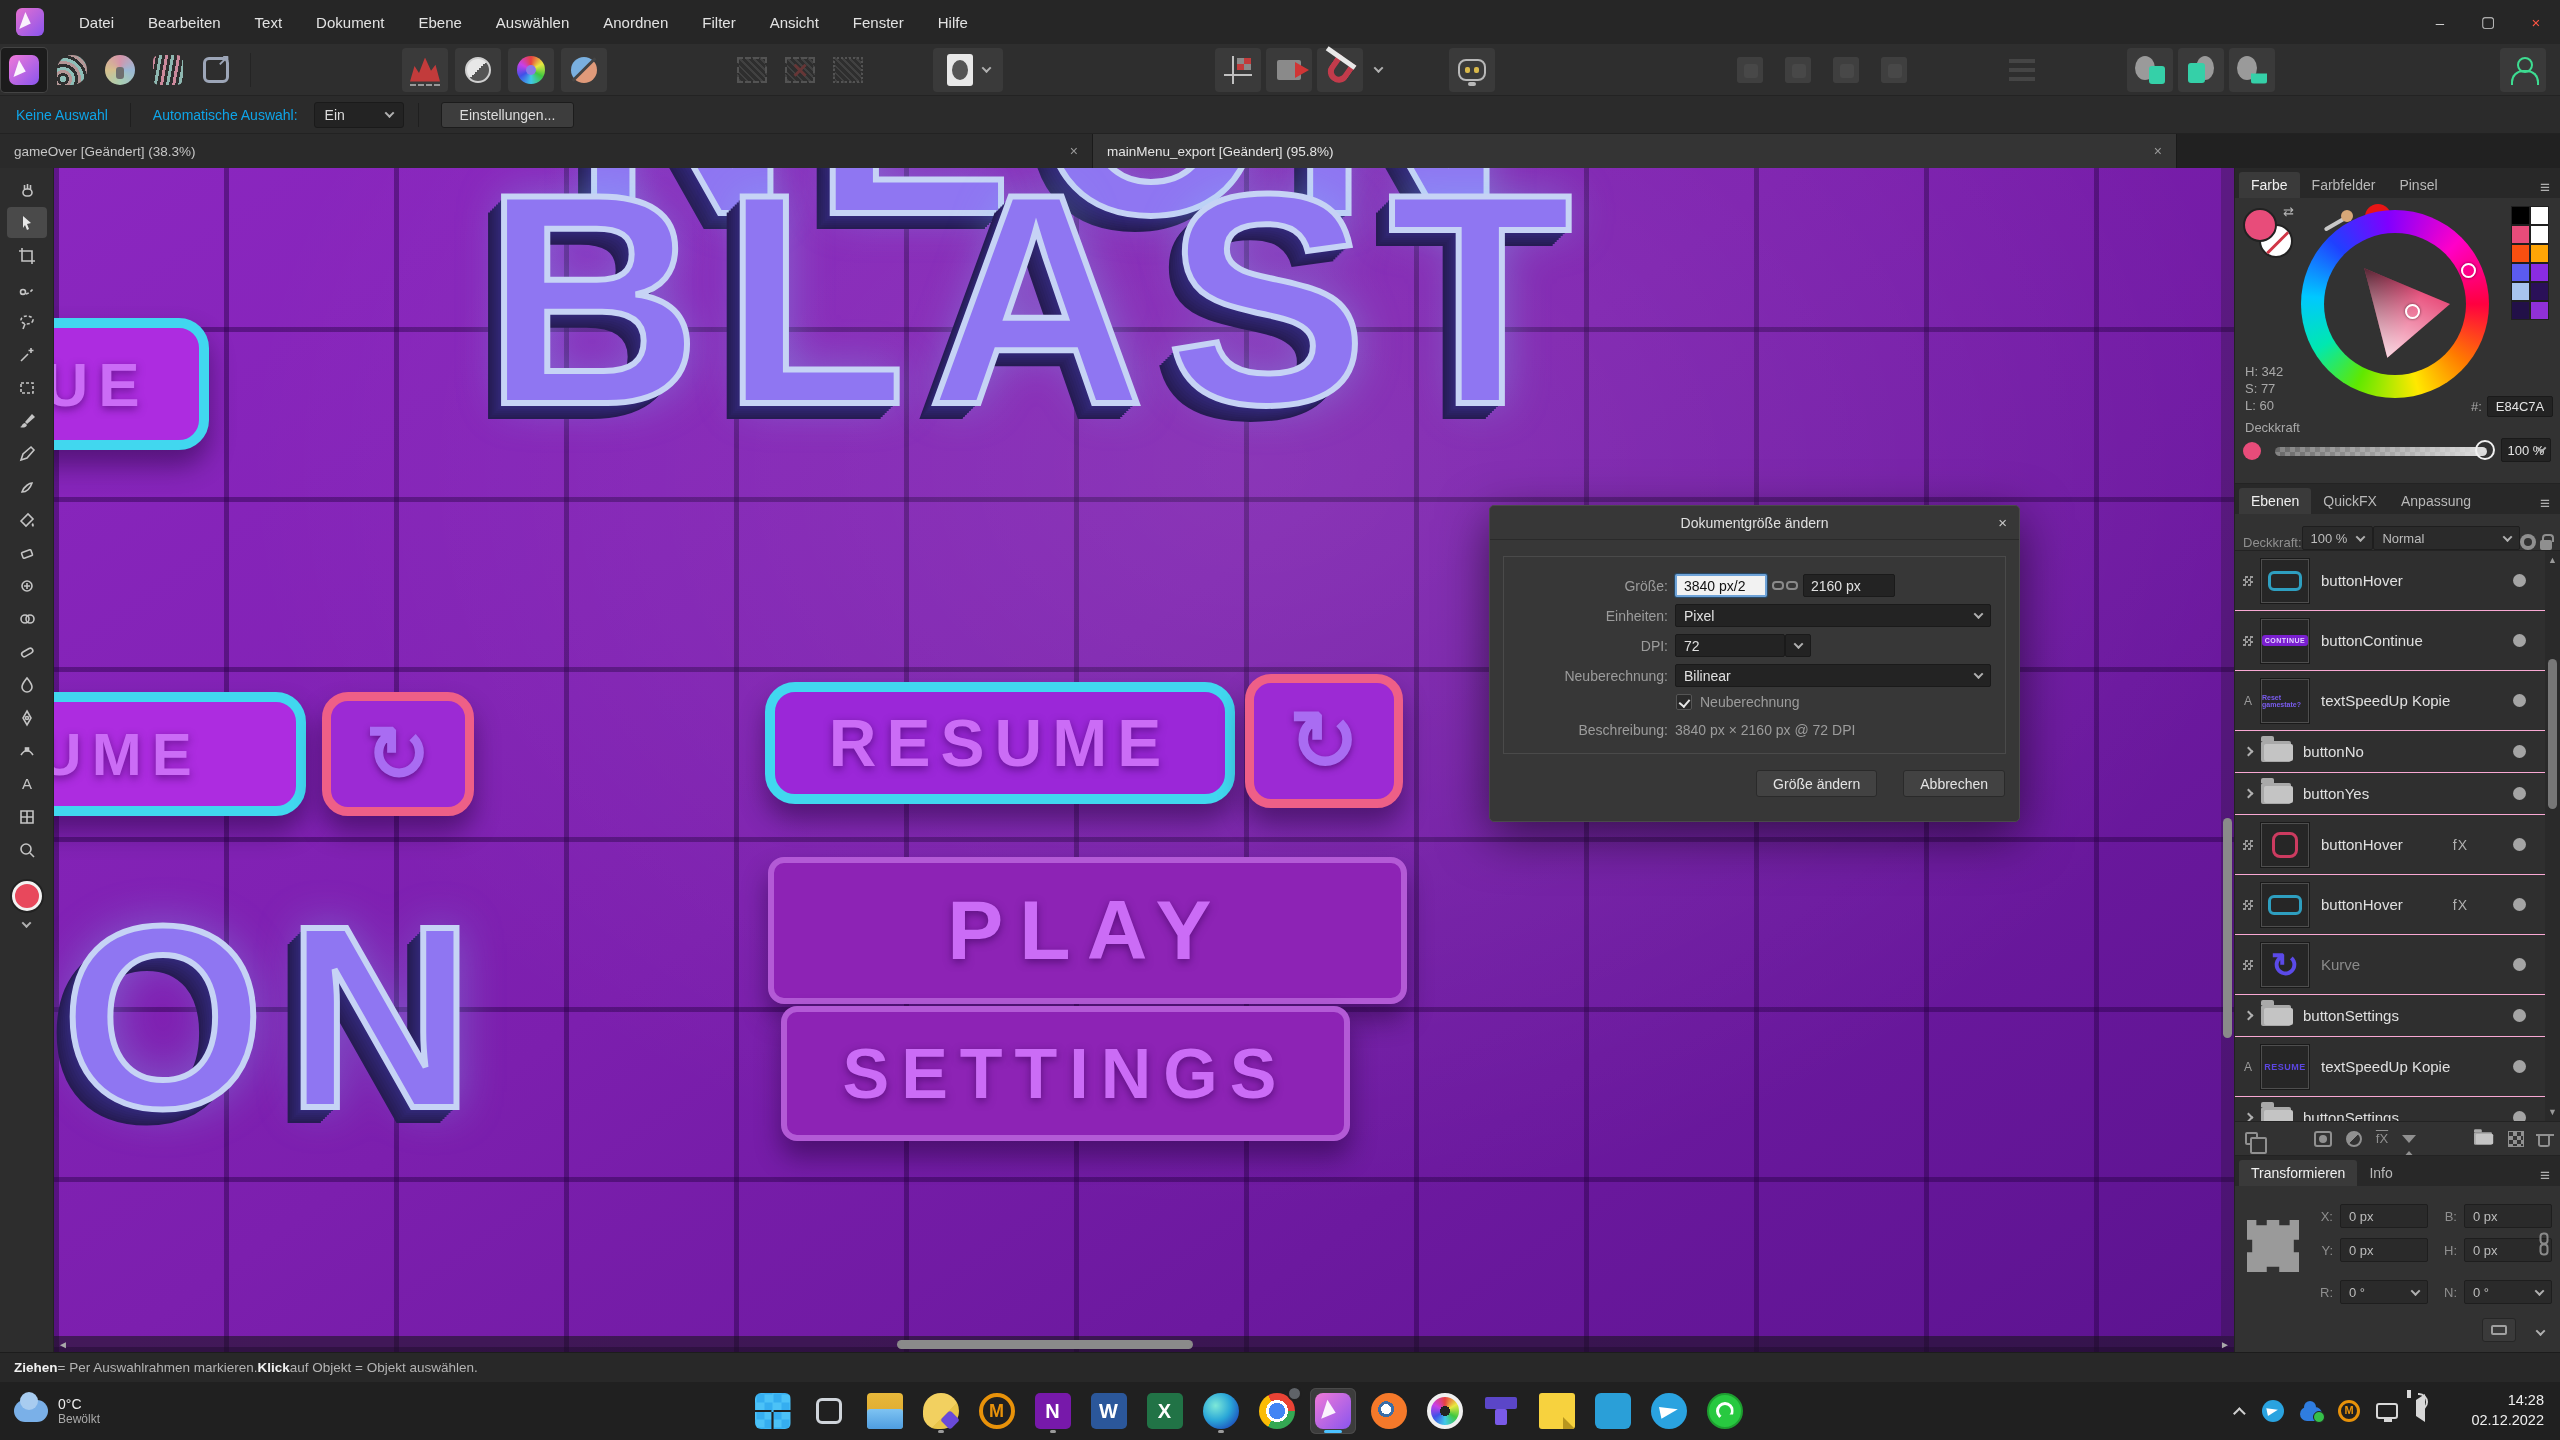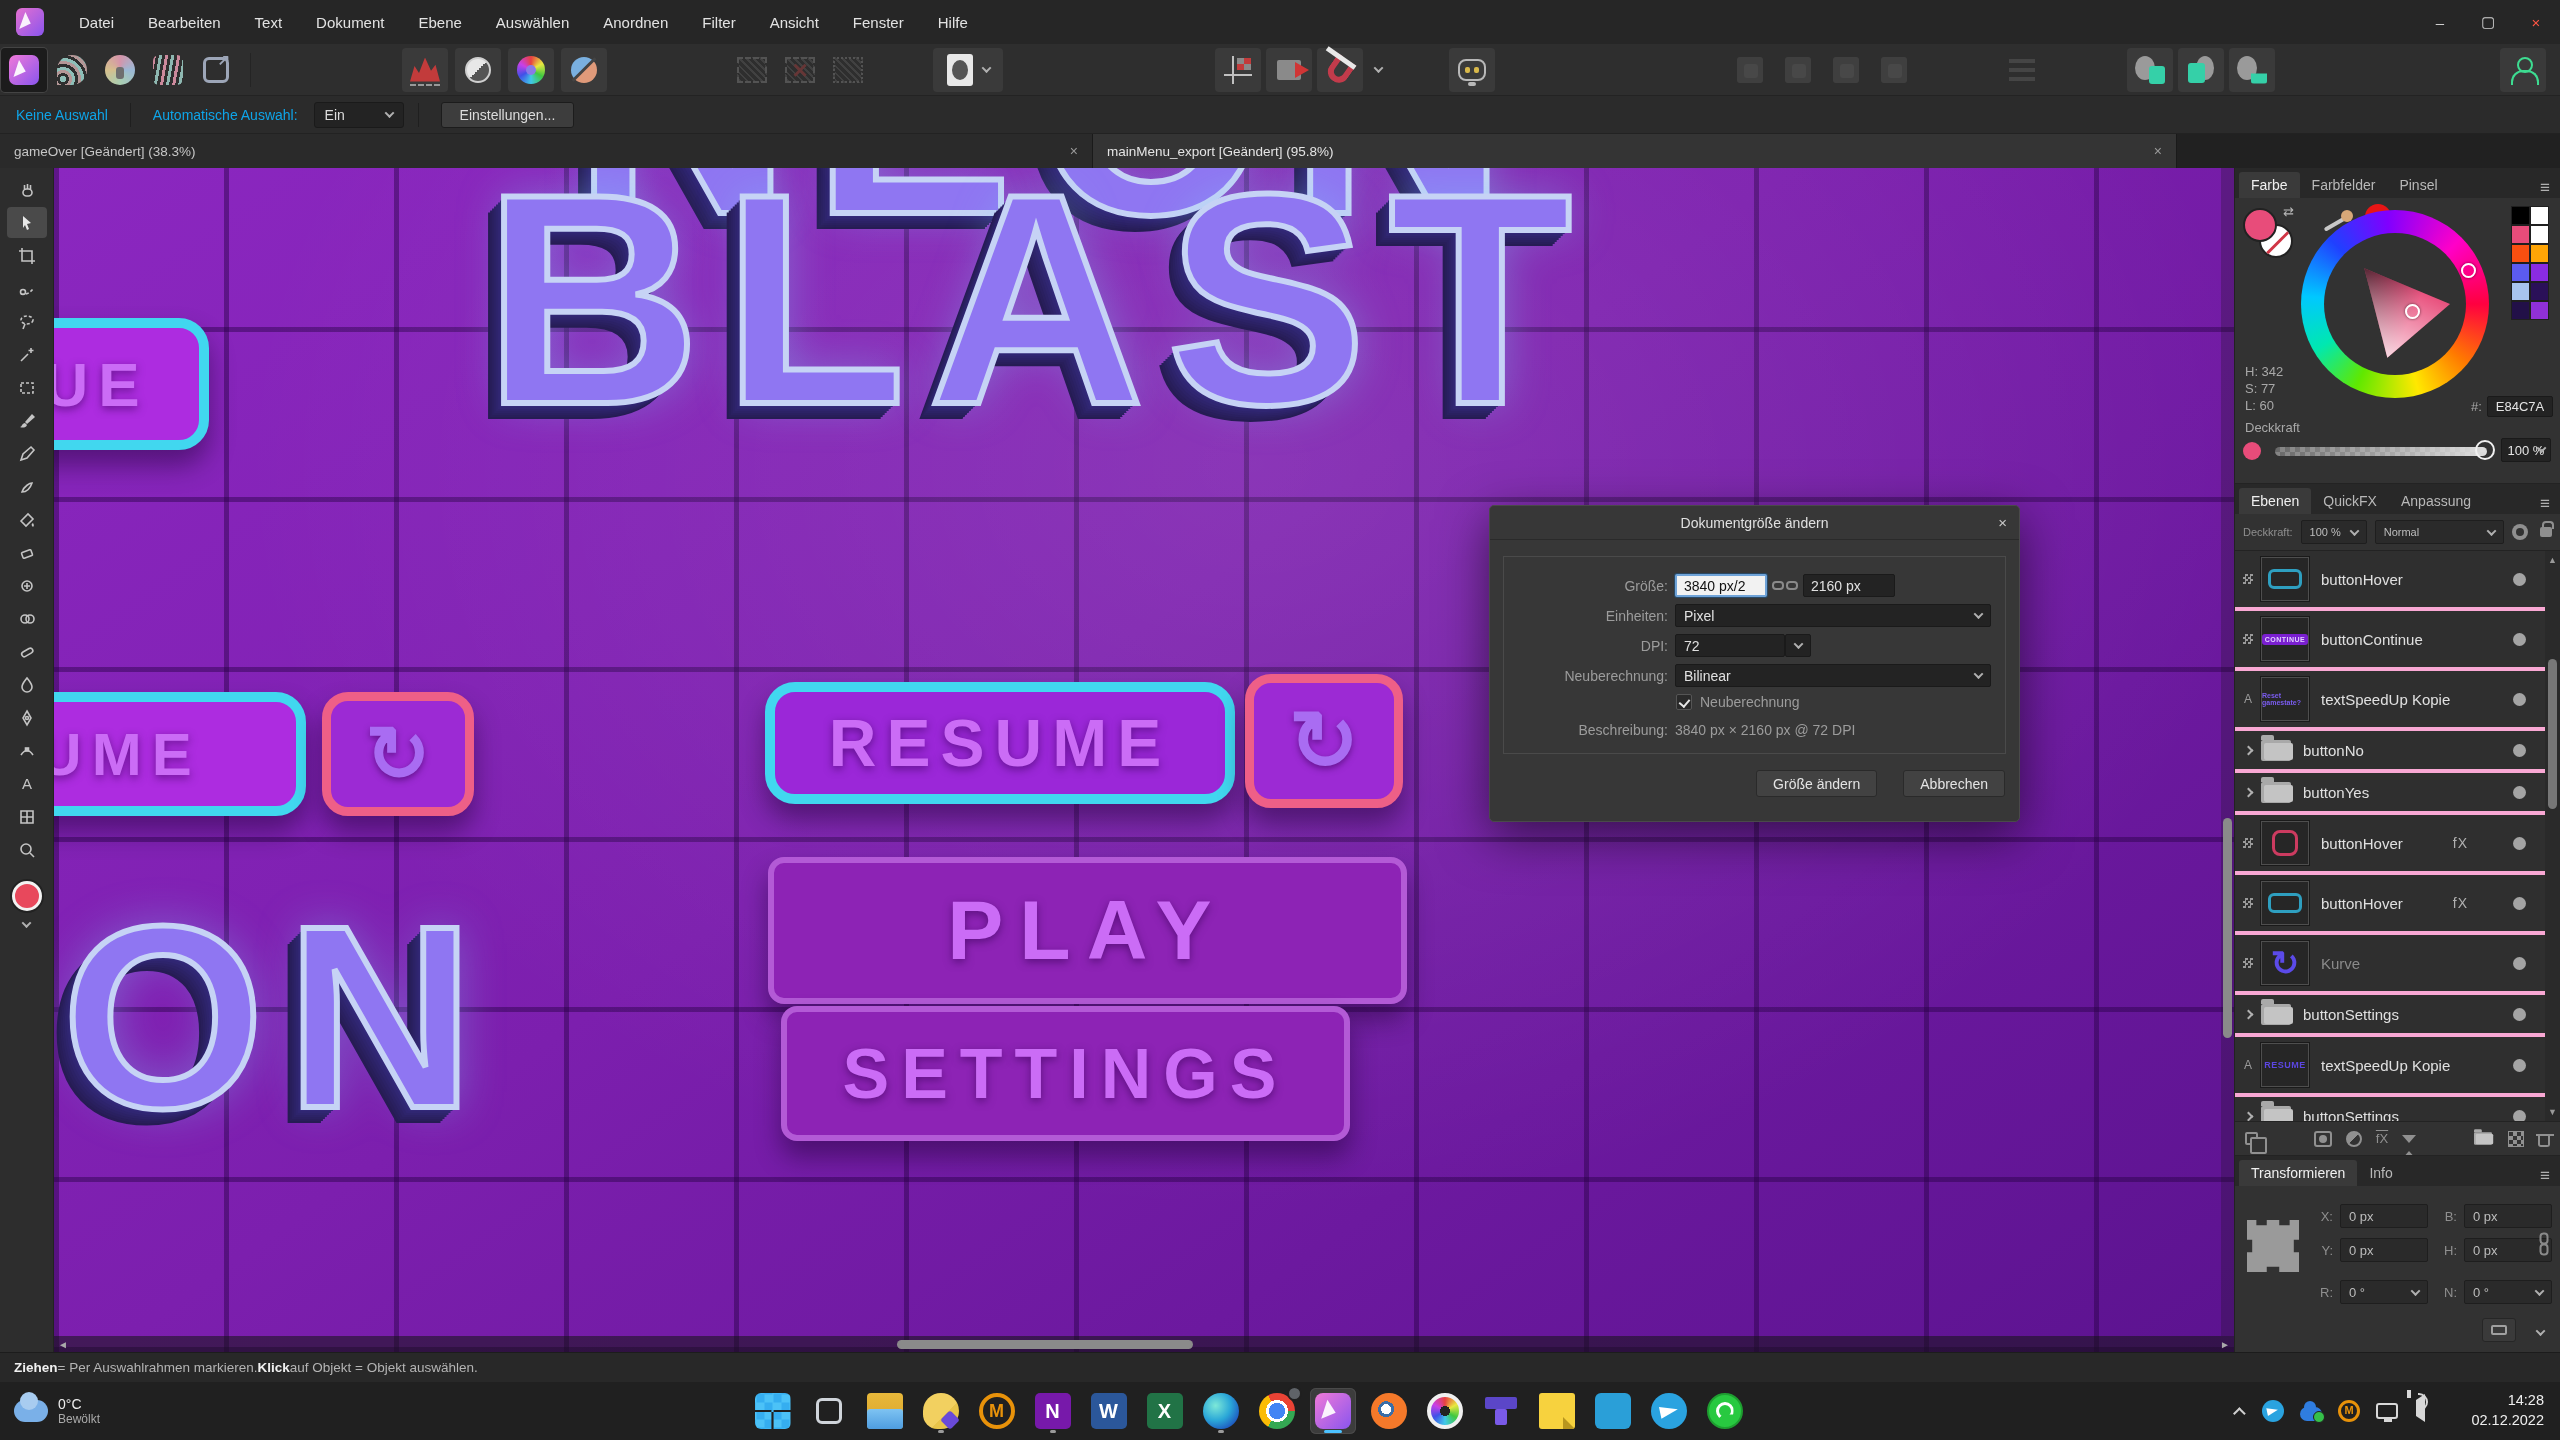--- a/index.html
+++ b/index.html
@@ -169,28 +169,28 @@
   #opacity-label{position:absolute;left:10px;top:252px;color:#a8a8a8;font-size:13px}
   #op-dot{position:absolute;left:8px;top:274px;width:18px;height:18px;border-radius:50%;background:#e84c7a}
   #op-track{position:absolute;left:40px;top:279px;width:212px;height:9px;border-radius:5px;
     background:linear-gradient(to right,rgba(180,180,180,.2),rgba(235,235,235,.9)),conic-gradient(#777 25%,#555 0 50%,#777 0 75%,#555 0);background-size:100% 100%,10px 10px}
   #op-handle{position:absolute;left:240px;top:272px;width:20px;height:20px;border:2px solid #f0f0f0;border-radius:50%;background:transparent}
   #op-box{position:absolute;left:266px;top:270px;width:50px;height:24px;background:#232323;border:1px solid #1a1a1a;border-radius:2px;color:#e4e4e4;display:flex;align-items:center;justify-content:center;font-size:13px}
   #op-chev{position:absolute;left:303px;top:278px}
 
   
   #layerspanel{height:672px;display:flex;flex-direction:column;border-top:1px solid #232323;flex:none}
-  #lp-opacity{height:36px;display:flex;align-items:center;padding:0 8px;gap:8px;color:#8f8f8f;font-size:11px;flex:none}
+  #lp-opacity{height:36px;display:flex;align-items:flex-end;padding:0 8px;color:#8f8f8f;font-size:13px;flex:none}
   .lp-dd{height:24px;background:#2a2a2a;border:1px solid #1e1e1e;border-radius:2px;display:flex;align-items:center;padding:0 8px;color:#bdbdbd;gap:10px}
   #lp-gear{width:16px;height:16px;border-radius:50%;background:#8f8f8f;position:relative}
   #lp-gear:after{content:"";position:absolute;inset:4px;border-radius:50%;background:#323232}
   #lp-lock{width:12px;height:10px;background:#8f8f8f;border-radius:2px;position:relative;margin-left:4px}
   #lp-lock:before{content:"";position:absolute;left:2px;top:-6px;width:8px;height:6px;border:2px solid #8f8f8f;border-bottom:none;border-radius:4px 4px 0 0}
   #layerlist{flex:1;overflow:hidden;position:relative;border-top:1px solid #232323}
-  .lrow{display:flex;align-items:center;border-bottom:4px solid #f9a8d4;background:#2f2f2f;padding-right:28px}
+  .lrow{display:flex;align-items:center;border-bottom:1px solid #f9a8d4;background:#2f2f2f;padding-right:28px}
   .lrow.thumbrow{height:60px}
   .lrow.folderrow{height:42px}
   .lleft{width:26px;display:flex;justify-content:center;flex:none;color:#9a9a9a;font-size:12px}
   .maskdots{width:10px;height:10px;background:conic-gradient(#9a9a9a 25%,transparent 0 50%,#9a9a9a 0 75%,transparent 0);background-size:5px 5px}
   .lthumb{width:48px;height:44px;background:#262626;border:1px solid #4e4e4e;outline:1px solid #1a1a1a;display:flex;align-items:center;justify-content:center;flex:none;overflow:hidden}
   .lthumb .outl{width:34px;height:20px;border-radius:6px;border:3px solid #2e9fc0}
   .lthumb .outl.red{border-color:#cc3b60;width:26px;height:26px;border-radius:8px}
   .lthumb .pill{background:#7a1fd0;border-radius:3px;padding:2px 3px;font-size:7px;font-weight:bold;color:#e2d2ff;letter-spacing:.5px}
   .lthumb .tinytext{font-size:7px;color:#7a5cf0;font-weight:bold}
   .lthumb .bigtext{font-size:9px;color:#5b46e0;font-weight:bold;letter-spacing:.5px}

